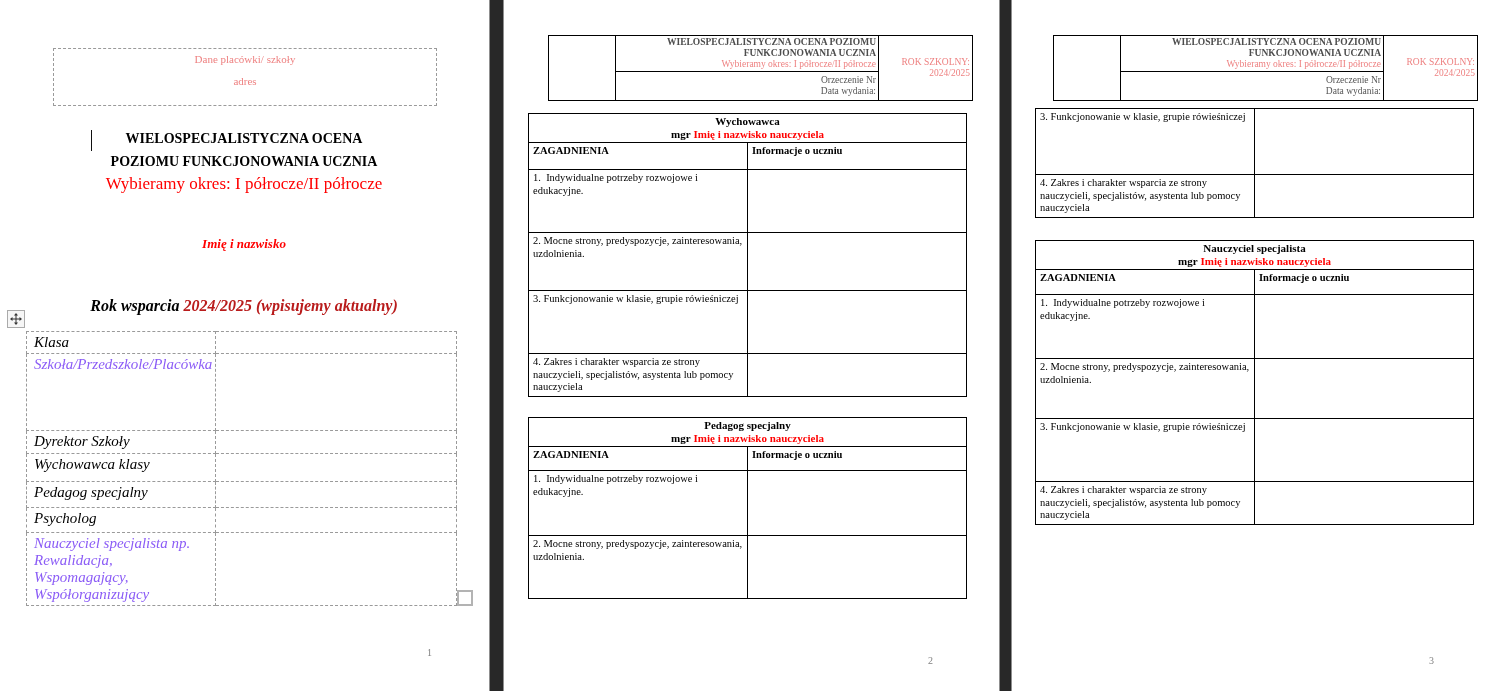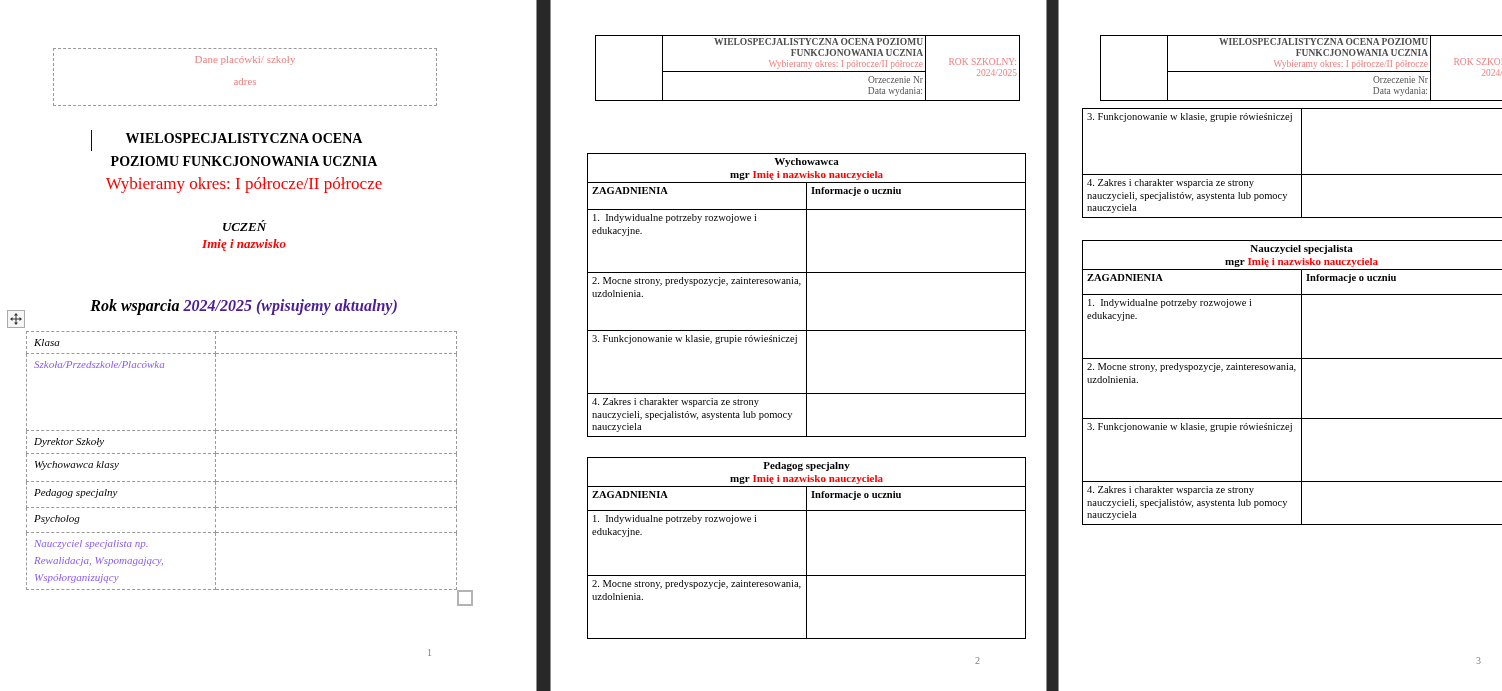--- a/index.html
+++ b/index.html
@@ -2,28 +2,28 @@
 <html><head>
 <meta charset="utf-8">
 <style>
   * { box-sizing: border-box; }
   html,body { margin:0; padding:0; background:#fff; }
   .canvas {
     width:1502px; height:691px; display:flex; overflow:hidden;
     font-family:"Liberation Serif", serif; color:#000; background:#fff;
   }
   .page { position:relative; background:#fff; height:691px; flex:none; }
-  .page1 { width:536px; }
+  .page1 { width:489px; }
   .page2 { width:495px; }
   .page3 { width:490px; }
   .pagebar { flex:none; height:691px; background:#282828;
              border-left:1px solid #8f8f8f; border-right:1px solid #8f8f8f; }
   .bar1 { width:15px; } .bar2 { width:13px; }
 
-  .red { color:#4c1d95; }
+  .red { color:#b91c1c; }
 
   
   .p1-box { position:absolute; left:53px; top:48px; width:384px; height:58px;
             border:1px dashed #9a9a9a; text-align:center; color:#ee8181; font-size:11px; }
   .p1-box .l1 { margin-top:4px; }
   .p1-box .l2 { margin-top:10px; }
   .p1-title { position:absolute; left:18px; top:127px; width:452px; text-align:center;
               font-weight:bold; font-size:14px; line-height:23px; }
   .caret { position:absolute; left:91px; top:130px; width:1px; height:21px; background:#111; }
   .p1-sub { position:absolute; left:18px; top:174px; width:452px; text-align:center;
@@ -32,21 +32,21 @@
               font-size:13px; font-weight:bold; font-style:italic; }
   .p1-name { position:absolute; left:18px; top:236px; width:452px; text-align:center;
              font-size:13px; font-weight:bold; font-style:italic; color:#ff0000; }
   .p1-year { position:absolute; left:18px; top:297px; width:452px; text-align:center;
              font-size:16px; font-weight:bold; font-style:italic; }
   .move-handle { position:absolute; left:7px; top:310px; width:18px; height:18px;
                  border:1px solid #aaa; background:#f6f6f6;
                  display:flex; align-items:center; justify-content:center; cursor:move; }
   .p1-table { position:absolute; left:26px; top:331px; width:430px;
               border-collapse:collapse; table-layout:fixed;
-              font-size:11px; font-style:italic; line-height:17px; }
+              font-size:15px; font-style:italic; line-height:17px; }
   .p1-table td { border:1px dashed #9a9a9a; padding:2px 7px; vertical-align:top; }
   .p1-table .red-label { color:#8b5cf6; }
   .resize-handle { position:absolute; left:457px; top:590px; width:16px; height:16px;
                    border:2px solid #b3b3b3; background:#fff; }
   .page-num { position:absolute; color:#808080; font-size:10px; }
   .pn1 { left:427px; top:647px; }
   .pn2 { left:424px; top:655px; }
   .pn3 { left:417px; top:655px; }
 
   
@@ -60,21 +60,21 @@
   .hdr .c-right { width:94px; color:#ee8181; }
   .hdr-title { font-weight:bold; color:#4d4d4d; }
   .hdr-sub { color:#ee8181; }
   .hdr-dec { color:#555; }
   .hdr .row-top { height:35px; }
   .hdr .row-bot { height:29px;padding-left:8px; }
 
   
   .atable { position:absolute; border-collapse:collapse; table-layout:fixed;
             width:438px; font-size:10.5px; line-height:12.5px; }
-  .page2 .atable { left:36px;margin-top:40px; }
+  .page2 .atable { left:24px; }
   .page3 .atable { left:23px; }
   .atable td { border:1px solid #000; padding:2px 4px; vertical-align:top; }
   .atable col.c1 { width:219px; }
   .atable col.c2 { width:219px; }
   .atable .t-title td { text-align:center; font-weight:bold; font-size:11px;
                         line-height:13px; vertical-align:middle; padding:1px 4px; }
   .atable .t-title .red-name { color:#ff0000; margin-left:3px; }
   .atable .t-head td { font-weight:bold; }
 </style>
 </head>
@@ -90,21 +90,20 @@
     </div>
 
     <div class="caret"></div>
 
     <div class="p1-title">
       <div>WIELOSPECJALISTYCZNA OCENA</div>
       <div>POZIOMU FUNKCJONOWANIA UCZNIA</div>
     </div>
 
     <div class="p1-sub">Wybieramy okres: I półrocze/II półrocze</div>
-    <div class="p1-uczen">UCZEŃ</div>
     <div class="p1-name">Imię i nazwisko</div>
 
     <div class="p1-year">
       <span>Rok wsparcia</span>
       <span class="red">2024/2025 (wpisujemy aktualny)</span>
     </div>
 
     <div class="move-handle">
       <svg width="12" height="12" viewBox="0 0 12 12">
         <g fill="#333">

